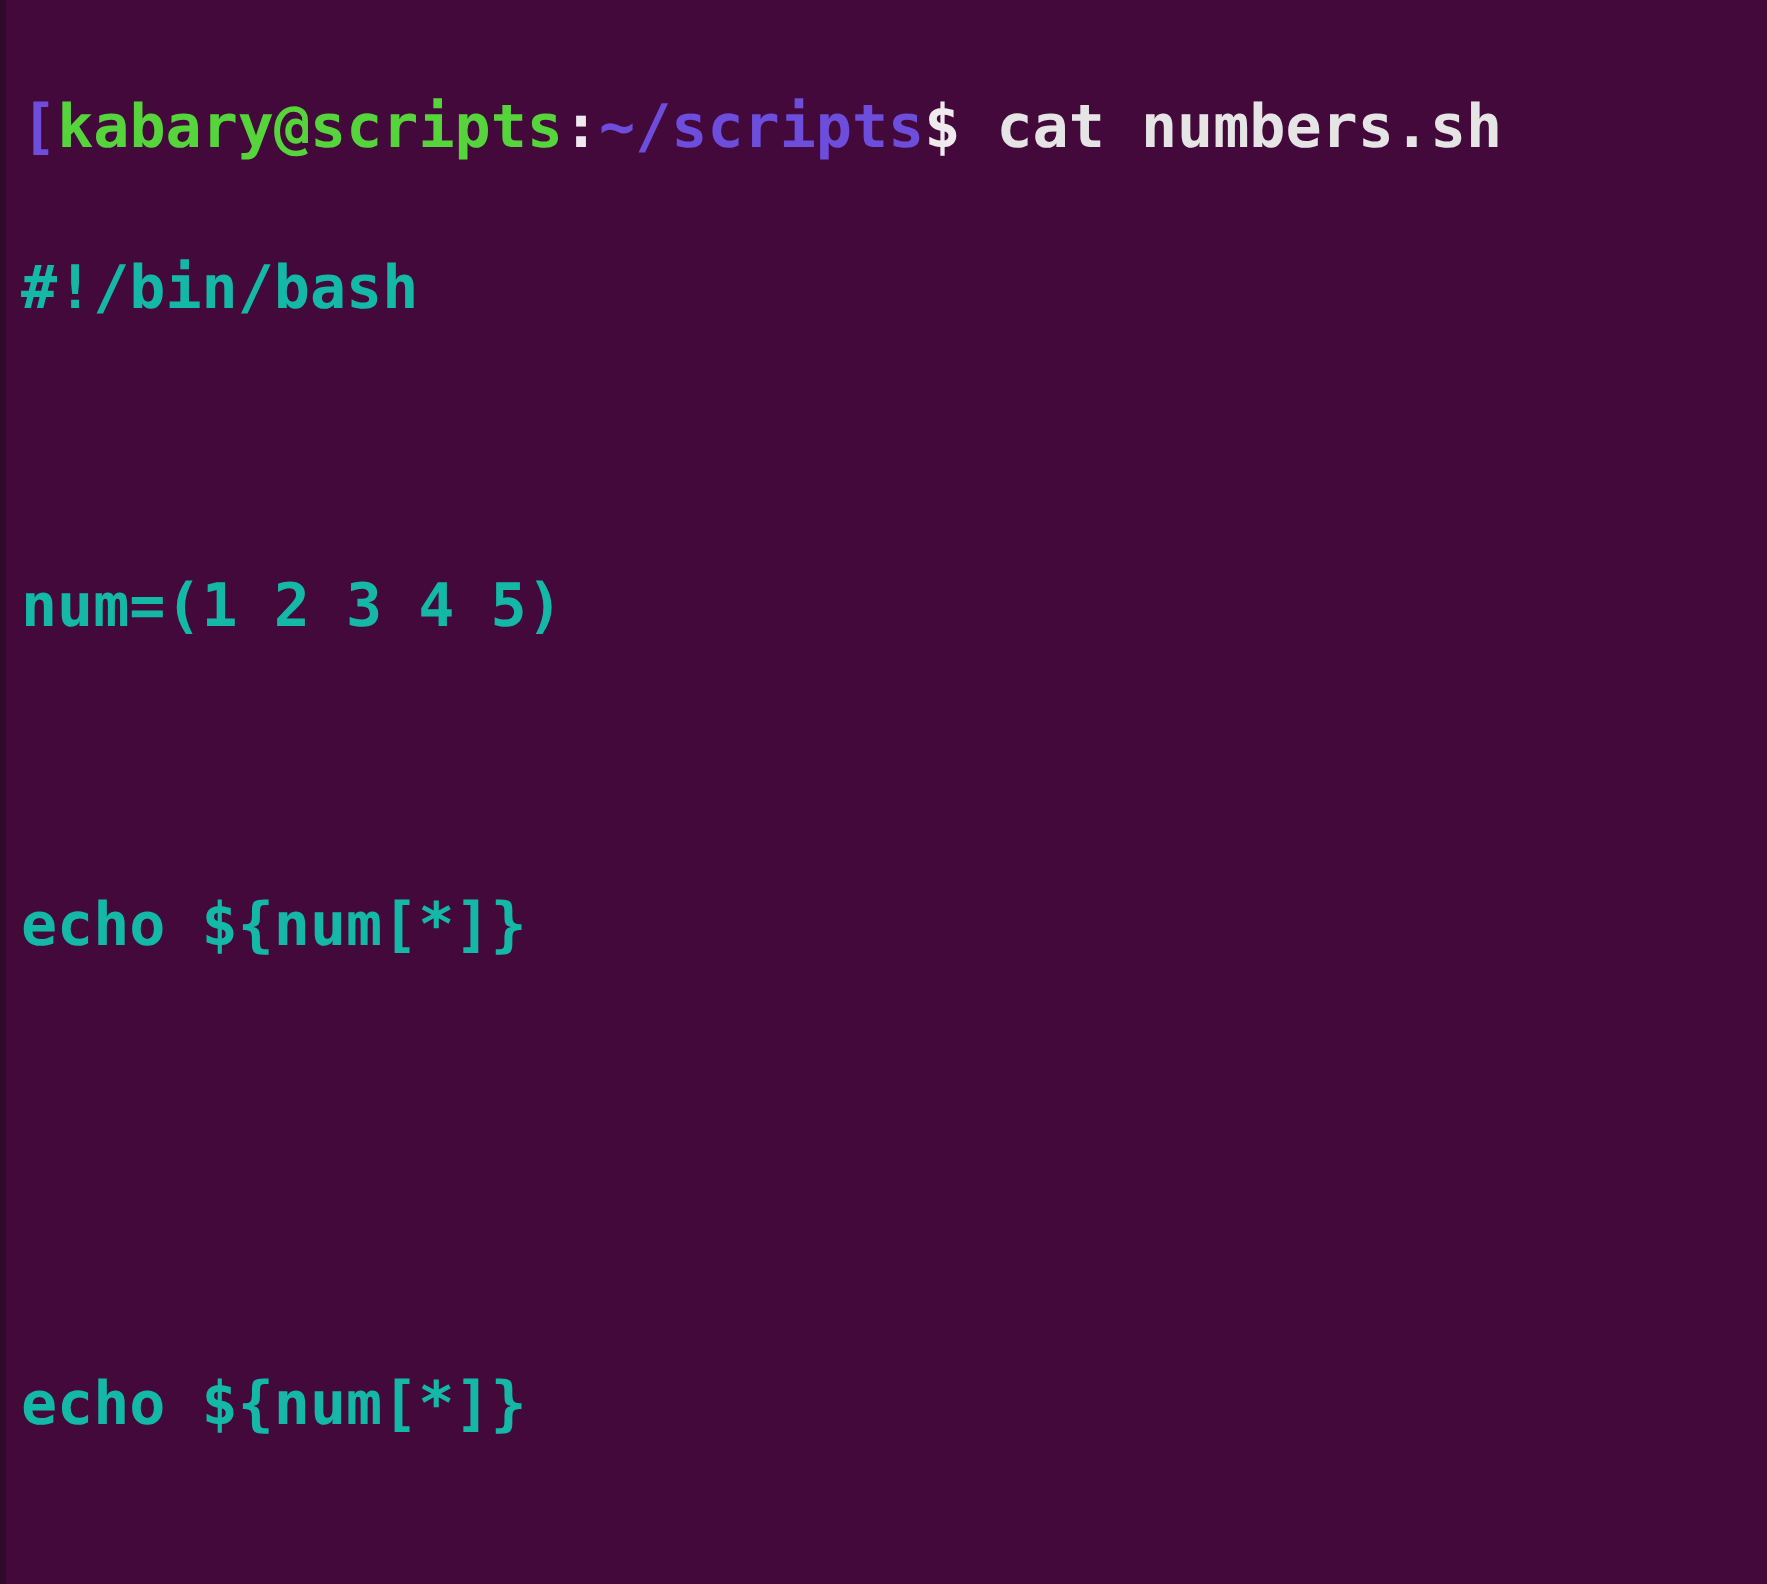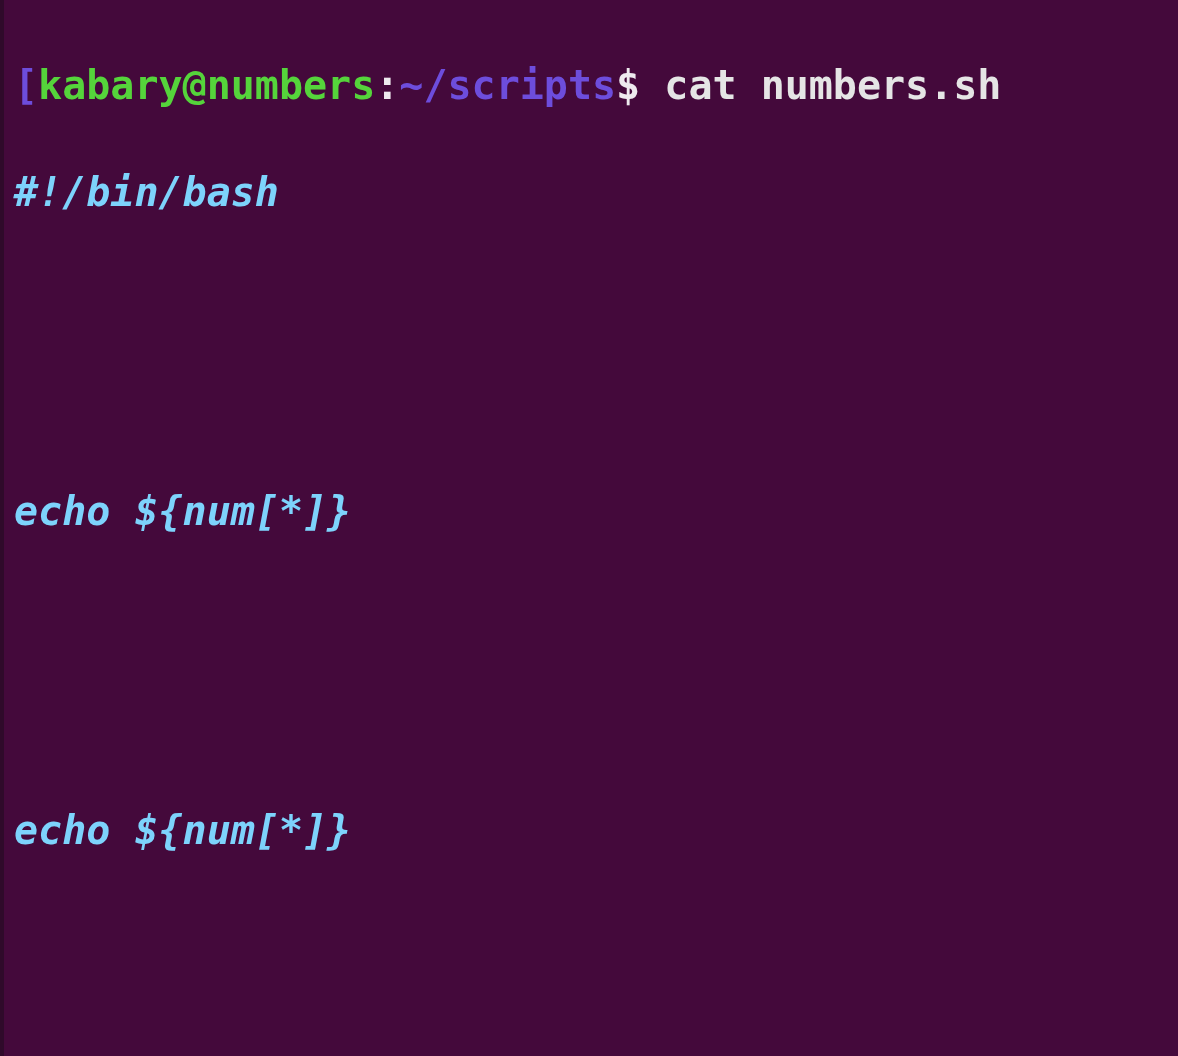--- a/index.html
+++ b/index.html
@@ -23,31 +23,32 @@
     white-space: pre;
     border-left: 4px solid #2f0a2a;
   }
   .user   { color: #55d43b; }
   .host   { color: #55d43b; }
   .at     { color: #55d43b; }
   .colon  { color: #eeeaee; }
   .path   { color: #6d4ddc; }
   .dollar { color: #eeeaee; }
   .cmd    { color: #e5e5e5; }
-  .out    { color: #7dd3fc; font-style: italic; }
+  .out    { color: #14b8a6; }
   .bracket{ color: #6d4ddc; }
   .line { display: block; }
 </style>
 </head>
 <body>
 
 <div class="terminal">
-<span class="line"><span class="bracket">[</span><span class="user">kabary</span><span class="at">@</span><span class="host">numbers</span><span class="colon">:</span><span class="path">~/scripts</span><span class="dollar">$</span><span class="cmd"> <span>cat numbers.sh</span></span></span>
+<span class="line"><span class="bracket">[</span><span class="user">kabary</span><span class="at">@</span><span class="host">scripts</span><span class="colon">:</span><span class="path">~/scripts</span><span class="dollar">$</span><span class="cmd"> <span>cat numbers.sh</span></span></span>
 <span class="line out">#!/bin/bash</span>
 <span class="line out"> </span>
+<span class="line out">num=(1 2 3 4 5)</span>
 <span class="line out"> </span>
 <span class="line out">echo ${num[*]}</span>
 <span class="line out"> </span>
 <span class="line out"> </span>
 <span class="line out">echo ${num[*]}</span>
 
 
 
 
 

